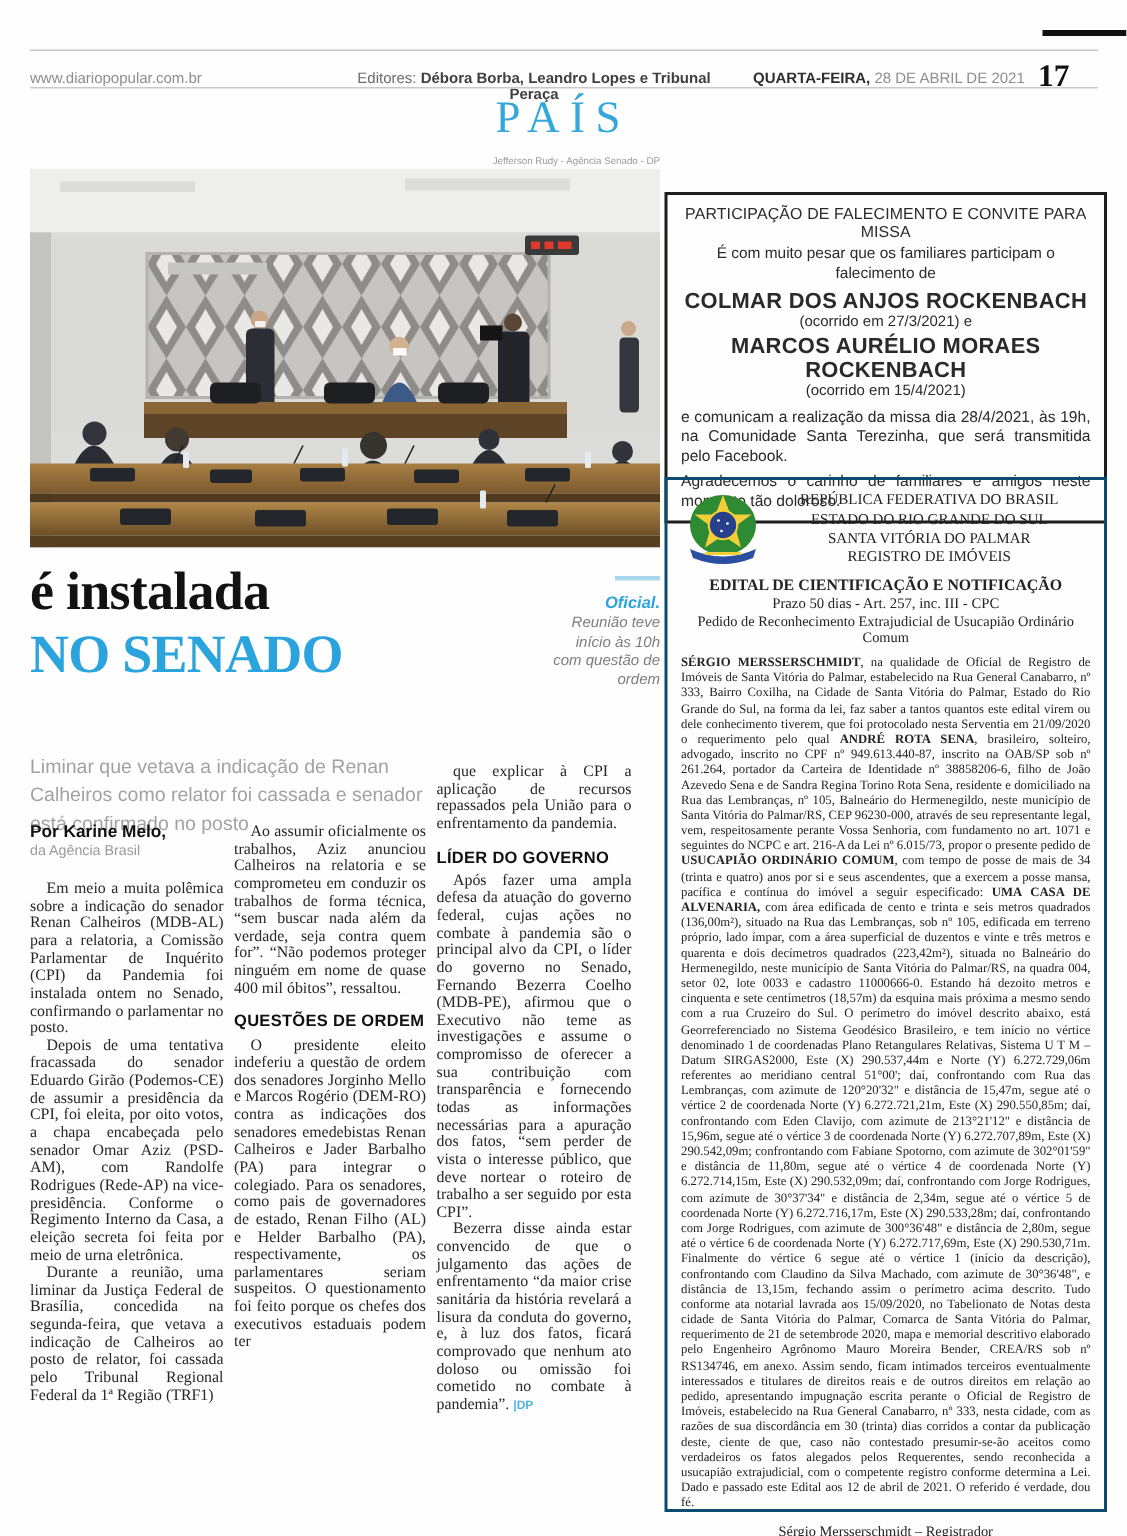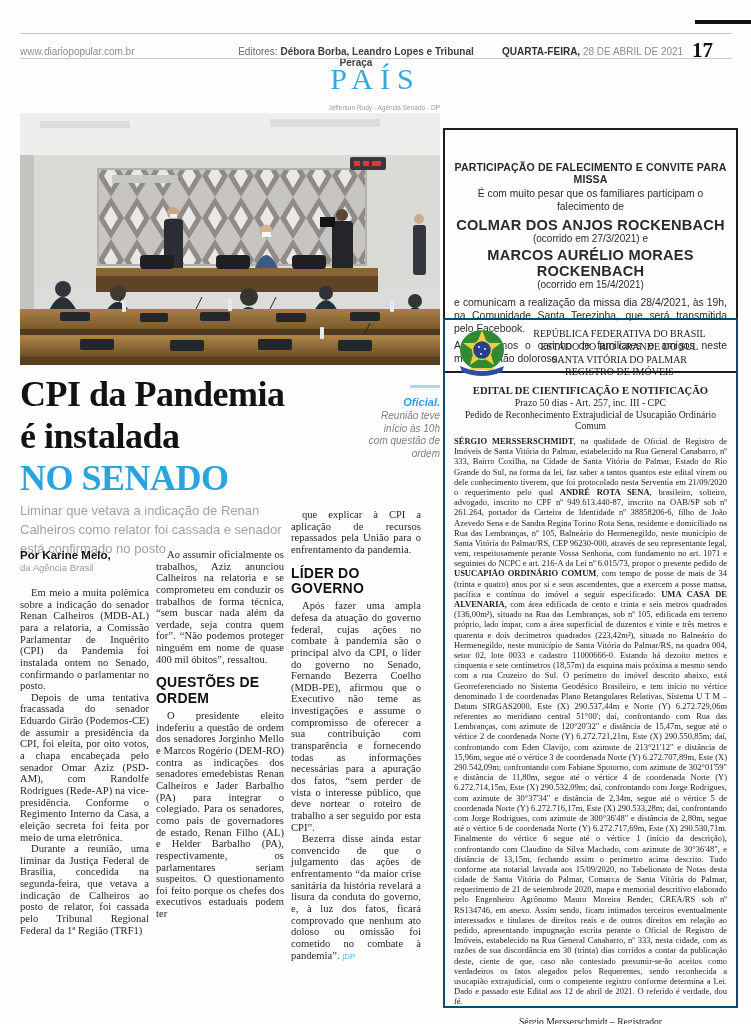--- a/index.html
+++ b/index.html
@@ -39,28 +39,28 @@
               color:#a2a2a2;}
   
   .col{position:absolute;font-size:10.6px;line-height:1.1;color:#262626;}
   .col1{left:20px;top:549px;width:129px;}
   .col2{left:156px;top:549px;width:128px;}
   .col3{left:291px;top:509px;width:130px;}
   .byline{font-family:"Liberation Sans",sans-serif;margin-bottom:14px;}
   .byline .who{font-size:11.5px;font-weight:bold;color:#111;}
   .byline .org{font-size:9.5px;color:#9a9a9a;margin-top:1px;}
   .body-p{margin:0;text-indent:11px;text-align:justify;}
-  .subhead{font-family:"Liberation Sans",sans-serif;font-weight:bold;font-size:14px;
+  .subhead{font-family:"Liberation Sans",sans-serif;font-weight:bold;font-size:11px;
            color:#111;margin:10px 0 4px 0;letter-spacing:0.2px;}
-  .end-mark{color:#4db4e0;font-family:"Liberation Sans",sans-serif;font-size:8px;font-weight:normal;}
+  .end-mark{color:#4db4e0;font-family:"Liberation Sans",sans-serif;font-size:8px;font-weight:bold;}
   
   .obit{position:absolute;left:443px;top:128px;width:295px;box-sizing:border-box;
         border:2px solid #1e1e1e;padding:7px 9px 6px 9px;text-align:center;
         font-family:"Liberation Sans",sans-serif;color:#2a2a2a;}
-  .obit-title{font-size:10.6px;font-weight:bold;letter-spacing:0.1px;margin-top:24px;}
+  .obit-title{font-size:10.6px;font-weight:normal;letter-spacing:0.1px;}
   .obit-intro{font-size:10.3px;line-height:1.25;margin-top:3px;}
   .obit-name{font-size:14.6px;font-weight:bold;letter-spacing:0.2px;margin-top:3px;}
   .obit-date{font-size:10px;margin-top:0;}
   .obit-body{font-size:10.4px;line-height:1.25;text-align:justify;margin-top:6px;}
   .obit-body2{font-size:10.4px;line-height:1.25;text-align:justify;margin-top:4px;}
   
   .edital{position:absolute;left:443px;top:318px;width:295px;height:690px;box-sizing:border-box;
           border:2px solid #0c4a6e;padding:8px 9px;font-family:"Liberation Serif",serif;
           color:#232323;}
   .edital-head{position:relative;min-height:54px;}
@@ -188,21 +188,20 @@
     <g stroke="#1f1f1f" stroke-width="1">
       <line x1="96" y1="196" x2="102" y2="184"></line>
         <line x1="176" y1="196" x2="182" y2="184"></line>
       <line x1="250" y1="196" x2="256" y2="184"></line>
         <line x1="344" y1="222" x2="350" y2="210"></line>
     </g>
   </svg>
 </div>
 
 <div class="headline">
-  <div>CPI da Pandemia</div>
   <div>é instalada</div>
   <div class="accent">NO SENADO</div>
 </div>
 
 <div class="photo-cap">
   <span class="cap-rule"></span>
   <div class="cap-lead">Oficial.</div>
   <div class="cap-text">Reunião teve início às 10h com questão de ordem</div>
 </div>
 

